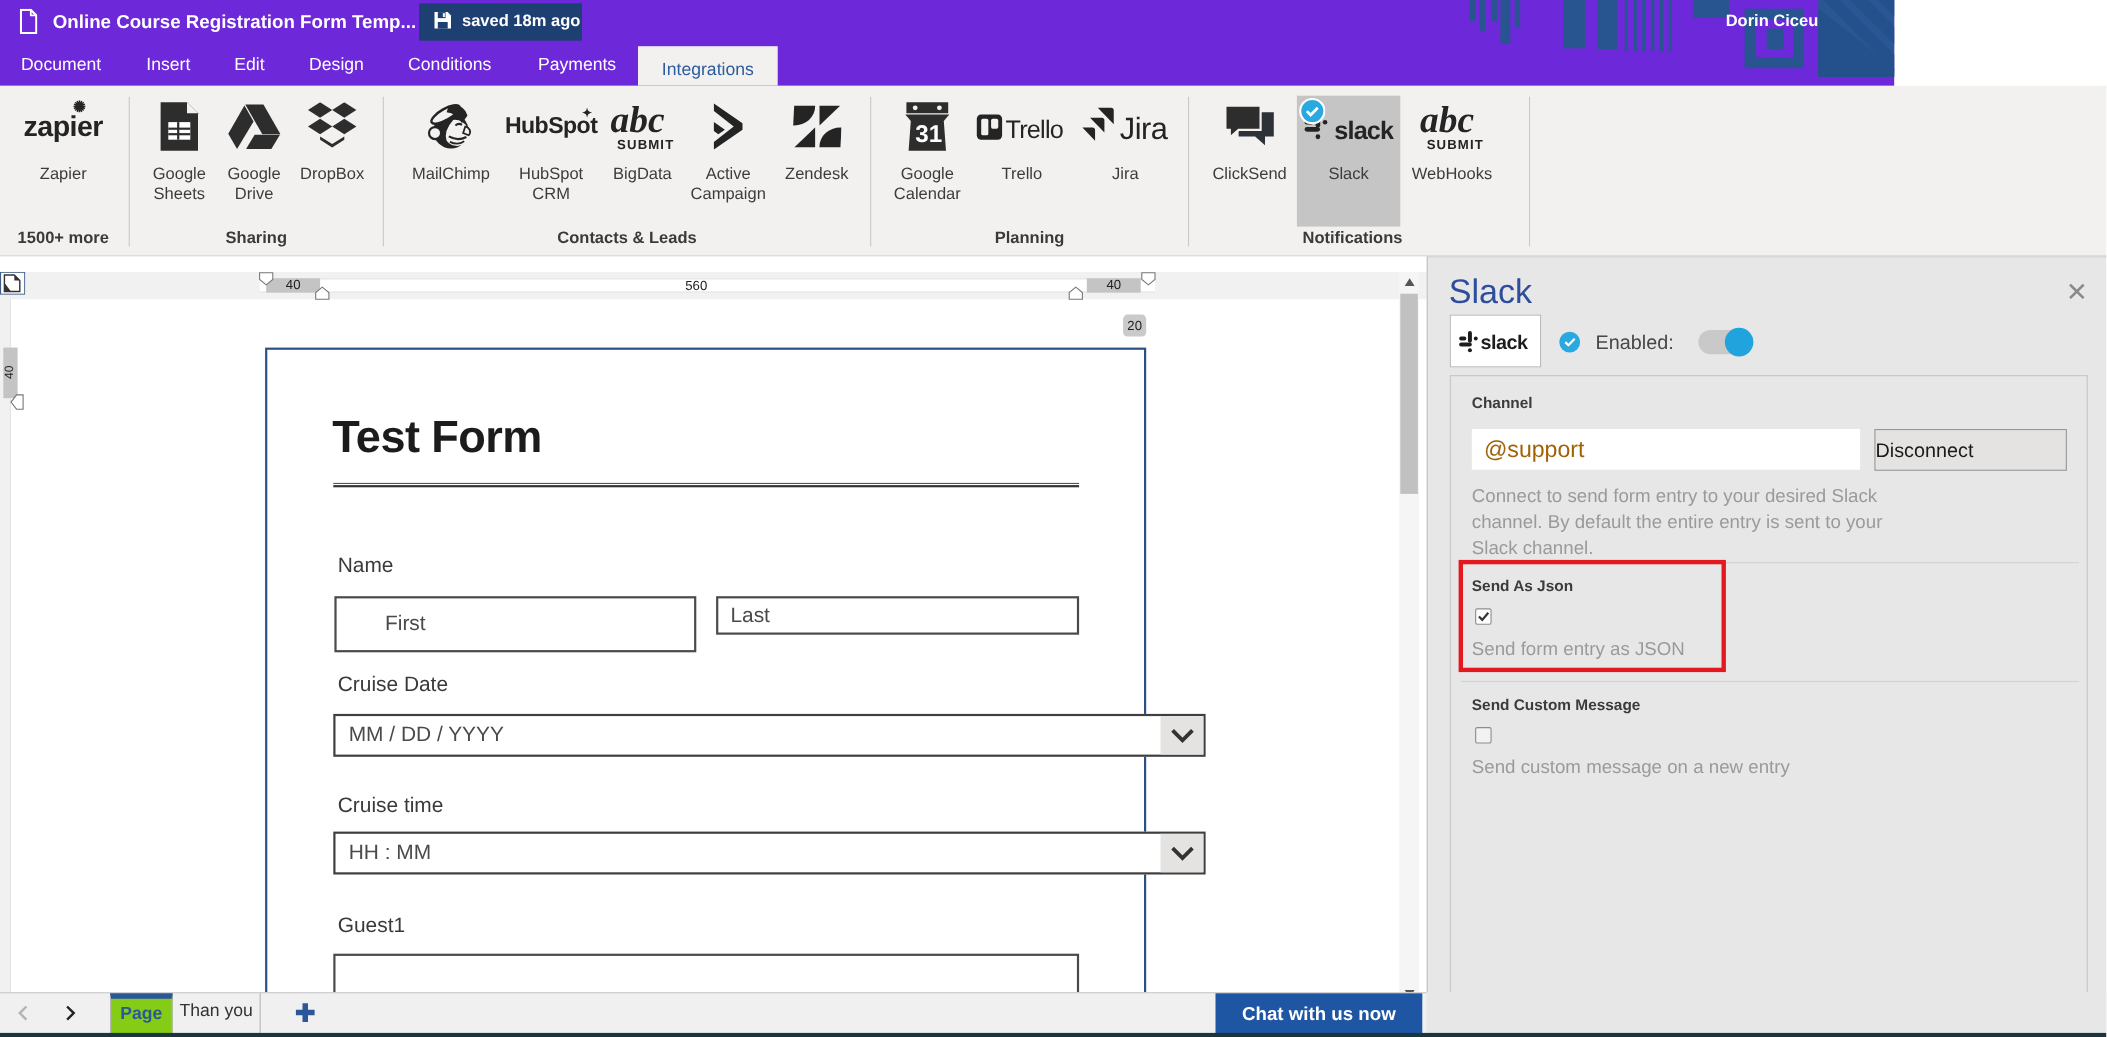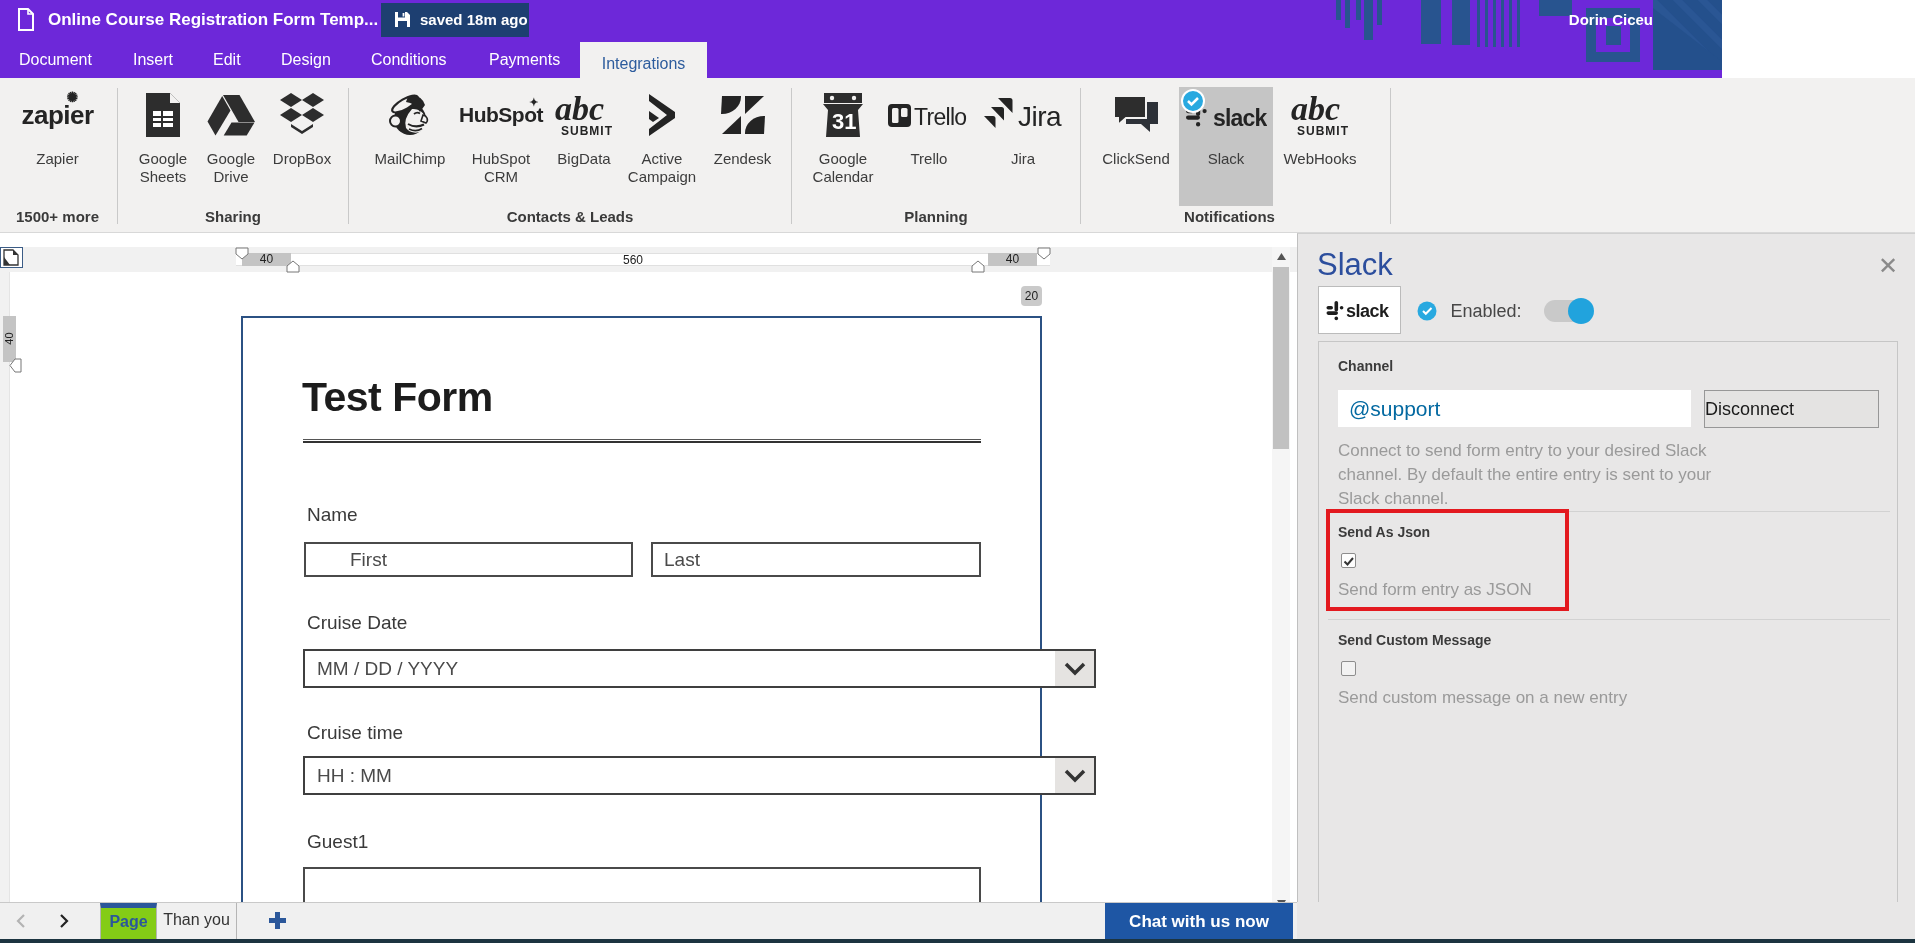--- a/index.html
+++ b/index.html
@@ -358,21 +358,21 @@
     <div style="position:absolute;left:3px;top:69px;width:13px;height:46px;background:#c4c4c4;"></div>
       <div style="position:absolute;left:-7px;top:85px;width:33px;height:13px;font-size:11px;color:#222;text-align:center;transform:rotate(-90deg);">40</div>
     <svg style="position:absolute;left:9px;top:111px" width="13" height="15" viewBox="0 0 13 15">
         <path d="M12 1 v13 h-6 l-5 -6.5 5 -6.5 z" fill="#fff" stroke="#777"></path>
       </svg>
 
     <div id="page">
       <div style="position:absolute;left:59px;top:56px;font-size:41px;font-weight:bold;color:#1c1c1c;letter-spacing:-0.5px;">Test Form</div>
       <div style="position:absolute;left:60px;top:121px;width:678px;height:4px;border-top:1px solid #555;border-bottom:2px solid #333;"></div>
       <div class="flabel" style="top:186px;">Name</div>
-      <input class="finput" style="left: 61px; top: 224px; width: 329px; height: 35px; padding-left: 44px;" value="First">
+      <input class="finput" style="left: 61px; top: 224px; width: 329px; height: 51px; padding-left: 44px;" value="First">
       <input class="finput" style="left: 408px; top: 224px; width: 330px; height: 35px;" value="Last">
       <div class="flabel" style="top:294px;">Cruise Date</div>
       <div class="fselect" style="top:331px;">MM / DD / YYYY<span class="btn"><svg width="22" height="14" viewBox="0 0 22 14" style="margin-top:11px;">
               <path d="M2 2 L11 11 L20 2" stroke="#333" stroke-width="3.5" fill="none"></path>
             </svg></span></div>
       <div class="flabel" style="top:404px;">Cruise time</div>
       <div class="fselect" style="top:438px;">HH : MM<span class="btn"><svg width="22" height="14" viewBox="0 0 22 14" style="margin-top:11px;">
               <path d="M2 2 L11 11 L20 2" stroke="#333" stroke-width="3.5" fill="none"></path>
             </svg></span></div>
       <div class="flabel" style="top:513px;">Guest1</div>
@@ -406,21 +406,21 @@
     <div id="enabled-row">
       <svg width="20" height="20" viewBox="0 0 20 20" style="vertical-align:middle;">
           <circle cx="10" cy="10" r="9.5" fill="#29a9e0"></circle>
           <path d="M6 10 l2.8 2.8 L14.5 7" stroke="#fff" stroke-width="2" fill="none"></path>
         </svg>
       <span style="font-size:18px;color:#474747;vertical-align:middle;margin-left:9px;">Enabled:</span>
       <span style="display:inline-block;vertical-align:middle;margin-left:18px;position:relative;width:48px;height:22px;background:#c9c9c9;border-radius:11px;"><span style="position:absolute;right:-2px;top:-2px;width:26px;height:26px;border-radius:50%;background:#21a3dd;"></span></span>
     </div>
     <div id="cfg-box">
       <div class="sec-title" style="position:absolute;left:19px;top:16px;">Channel</div>
-      <div style="position:absolute;left:19px;top:48px;width:353px;height:37px;background:#fff;font-size:21px;color:#0369a1;line-height:37px;padding-left:11px;">@support</div>
+      <div style="position:absolute;left:19px;top:48px;width:353px;height:37px;background:#fff;font-size:21px;color:#a16207;line-height:37px;padding-left:11px;">@support</div>
       <div style="position:absolute;left:385px;top:48px;width:175px;height:38px;background:#e4e3e2;border:1px solid #979797;font-size:18px;color:#1a1a1a;text-align:left;line-height:36px;">Disconnect</div>
       <div class="gray-text" style="position:absolute;left:19px;top:97px;line-height:24px;">Connect to send form entry to your desired Slack<br>channel. By default the entire entry is sent to your<br>Slack channel.</div>
       <div style="position:absolute;left:9px;top:169px;width:562px;height:1px;background:#d2d2d2;"></div>
       <div style="position:absolute;left:9px;top:277px;width:562px;height:1px;background:#d2d2d2;"></div>
       <div id="red-box"></div>
       <div class="sec-title" style="position:absolute;left:19px;top:182px;">Send As Json</div>
       <div style="position:absolute;left:22px;top:211px;width:15px;height:15px;background:#fdfdfd;border:1px solid #8d8d8d;border-radius:2px;"><svg width="13" height="13" viewBox="0 0 13 13">
             <path d="M2.5 6.5 l3 3 L11 3" stroke="#333" stroke-width="2" fill="none"></path>
           </svg></div>
       <div class="gray-text" style="position:absolute;left:19px;top:238px;">Send form entry as JSON</div>

